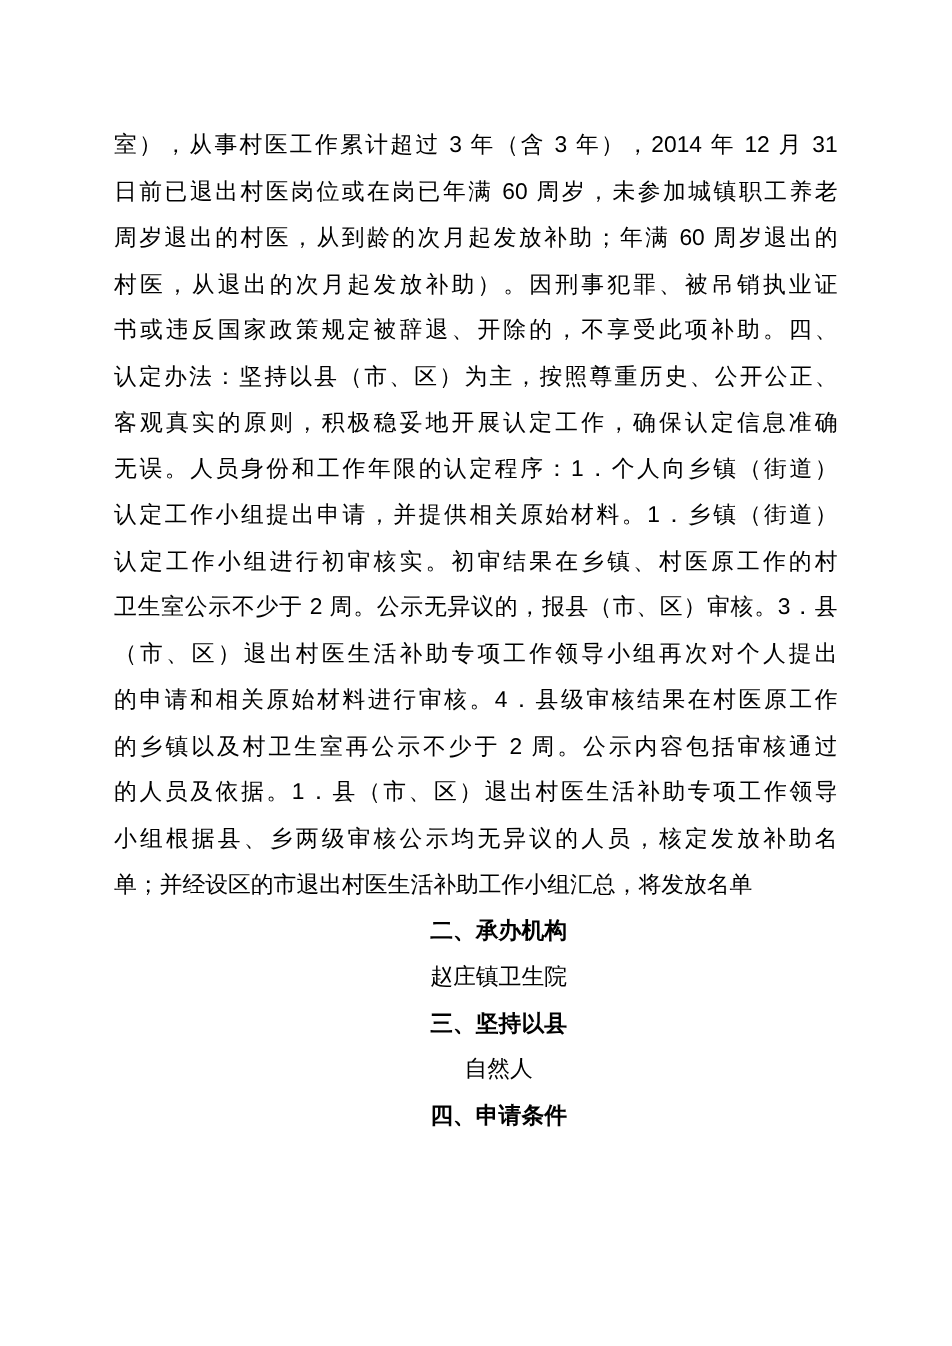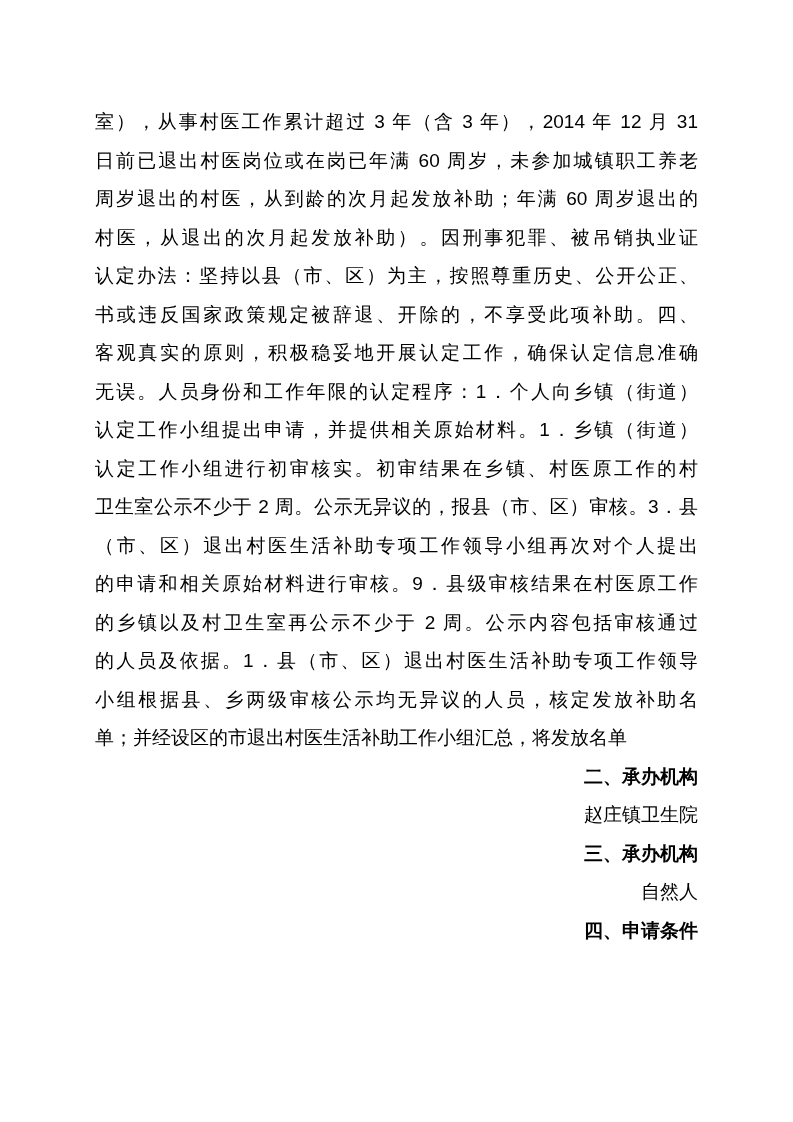--- a/index.html
+++ b/index.html
@@ -33,21 +33,21 @@
   .para .body-line {
     text-align: justify;
     text-align-last: justify;
   }
   
   .para .body-line:last-child {
     text-align: left;
     text-align-last: left;
   }
   .sections .section-line {
-    text-align: right;
+    text-align: center;
     text-indent: 2em;
   }
   .sections .section-line.bold {
     font-weight: bold;
   }
 </style>
 </head>
 <body>
 
 <div class="page">
@@ -57,55 +57,55 @@
 
         <div class="line body-line">室），从事村医工作累计超过 3 年（含 3 年），2014 年 12 月 31</div>
 
         <div class="line body-line">日前已退出村医岗位或在岗已年满 60 周岁，未参加城镇职工养老</div>
 
 
         <div class="line body-line">周岁退出的村医，从到龄的次月起发放补助；年满 60 周岁退出的</div>
 
         <div class="line body-line">村医，从退出的次月起发放补助）。因刑事犯罪、被吊销执业证</div>
 
+        <div class="line body-line">书或违反国家政策规定被辞退、开除的，不享受此项补助。四、</div>
+
         <div class="line body-line">认定办法：坚持以县（市、区）为主，按照尊重历史、公开公正、</div>
-
-        <div class="line body-line">书或违反国家政策规定被辞退、开除的，不享受此项补助。四、</div>
 
         <div class="line body-line">客观真实的原则，积极稳妥地开展认定工作，确保认定信息准确</div>
 
         <div class="line body-line">无误。人员身份和工作年限的认定程序：1．个人向乡镇（街道）</div>
 
         <div class="line body-line">认定工作小组提出申请，并提供相关原始材料。1．乡镇（街道）</div>
 
         <div class="line body-line">认定工作小组进行初审核实。初审结果在乡镇、村医原工作的村</div>
 
         <div class="line body-line">卫生室公示不少于 2 周。公示无异议的，报县（市、区）审核。3．县</div>
 
         <div class="line body-line">（市、区）退出村医生活补助专项工作领导小组再次对个人提出</div>
 
-        <div class="line body-line">的申请和相关原始材料进行审核。9．县级审核结果在村医原工作</div>
+        <div class="line body-line">的申请和相关原始材料进行审核。4．县级审核结果在村医原工作</div>
 
         <div class="line body-line">的乡镇以及村卫生室再公示不少于 2 周。公示内容包括审核通过</div>
 
         <div class="line body-line">的人员及依据。1．县（市、区）退出村医生活补助专项工作领导</div>
 
         <div class="line body-line">小组根据县、乡两级审核公示均无异议的人员，核定发放补助名</div>
 
         <div class="line body-line">单；并经设区的市退出村医生活补助工作小组汇总，将发放名单</div>
 
       </div>
 
     <div class="sections">
 
         <div class="line section-line bold">二、承办机构</div>
 
         <div class="line section-line">赵庄镇卫生院</div>
 
-        <div class="line section-line bold">三、承办机构</div>
+        <div class="line section-line bold">三、坚持以县</div>
 
         <div class="line section-line">自然人</div>
 
         <div class="line section-line bold">四、申请条件</div>
       </div>
 
   </div>
 </div>
 
 </body></html>

